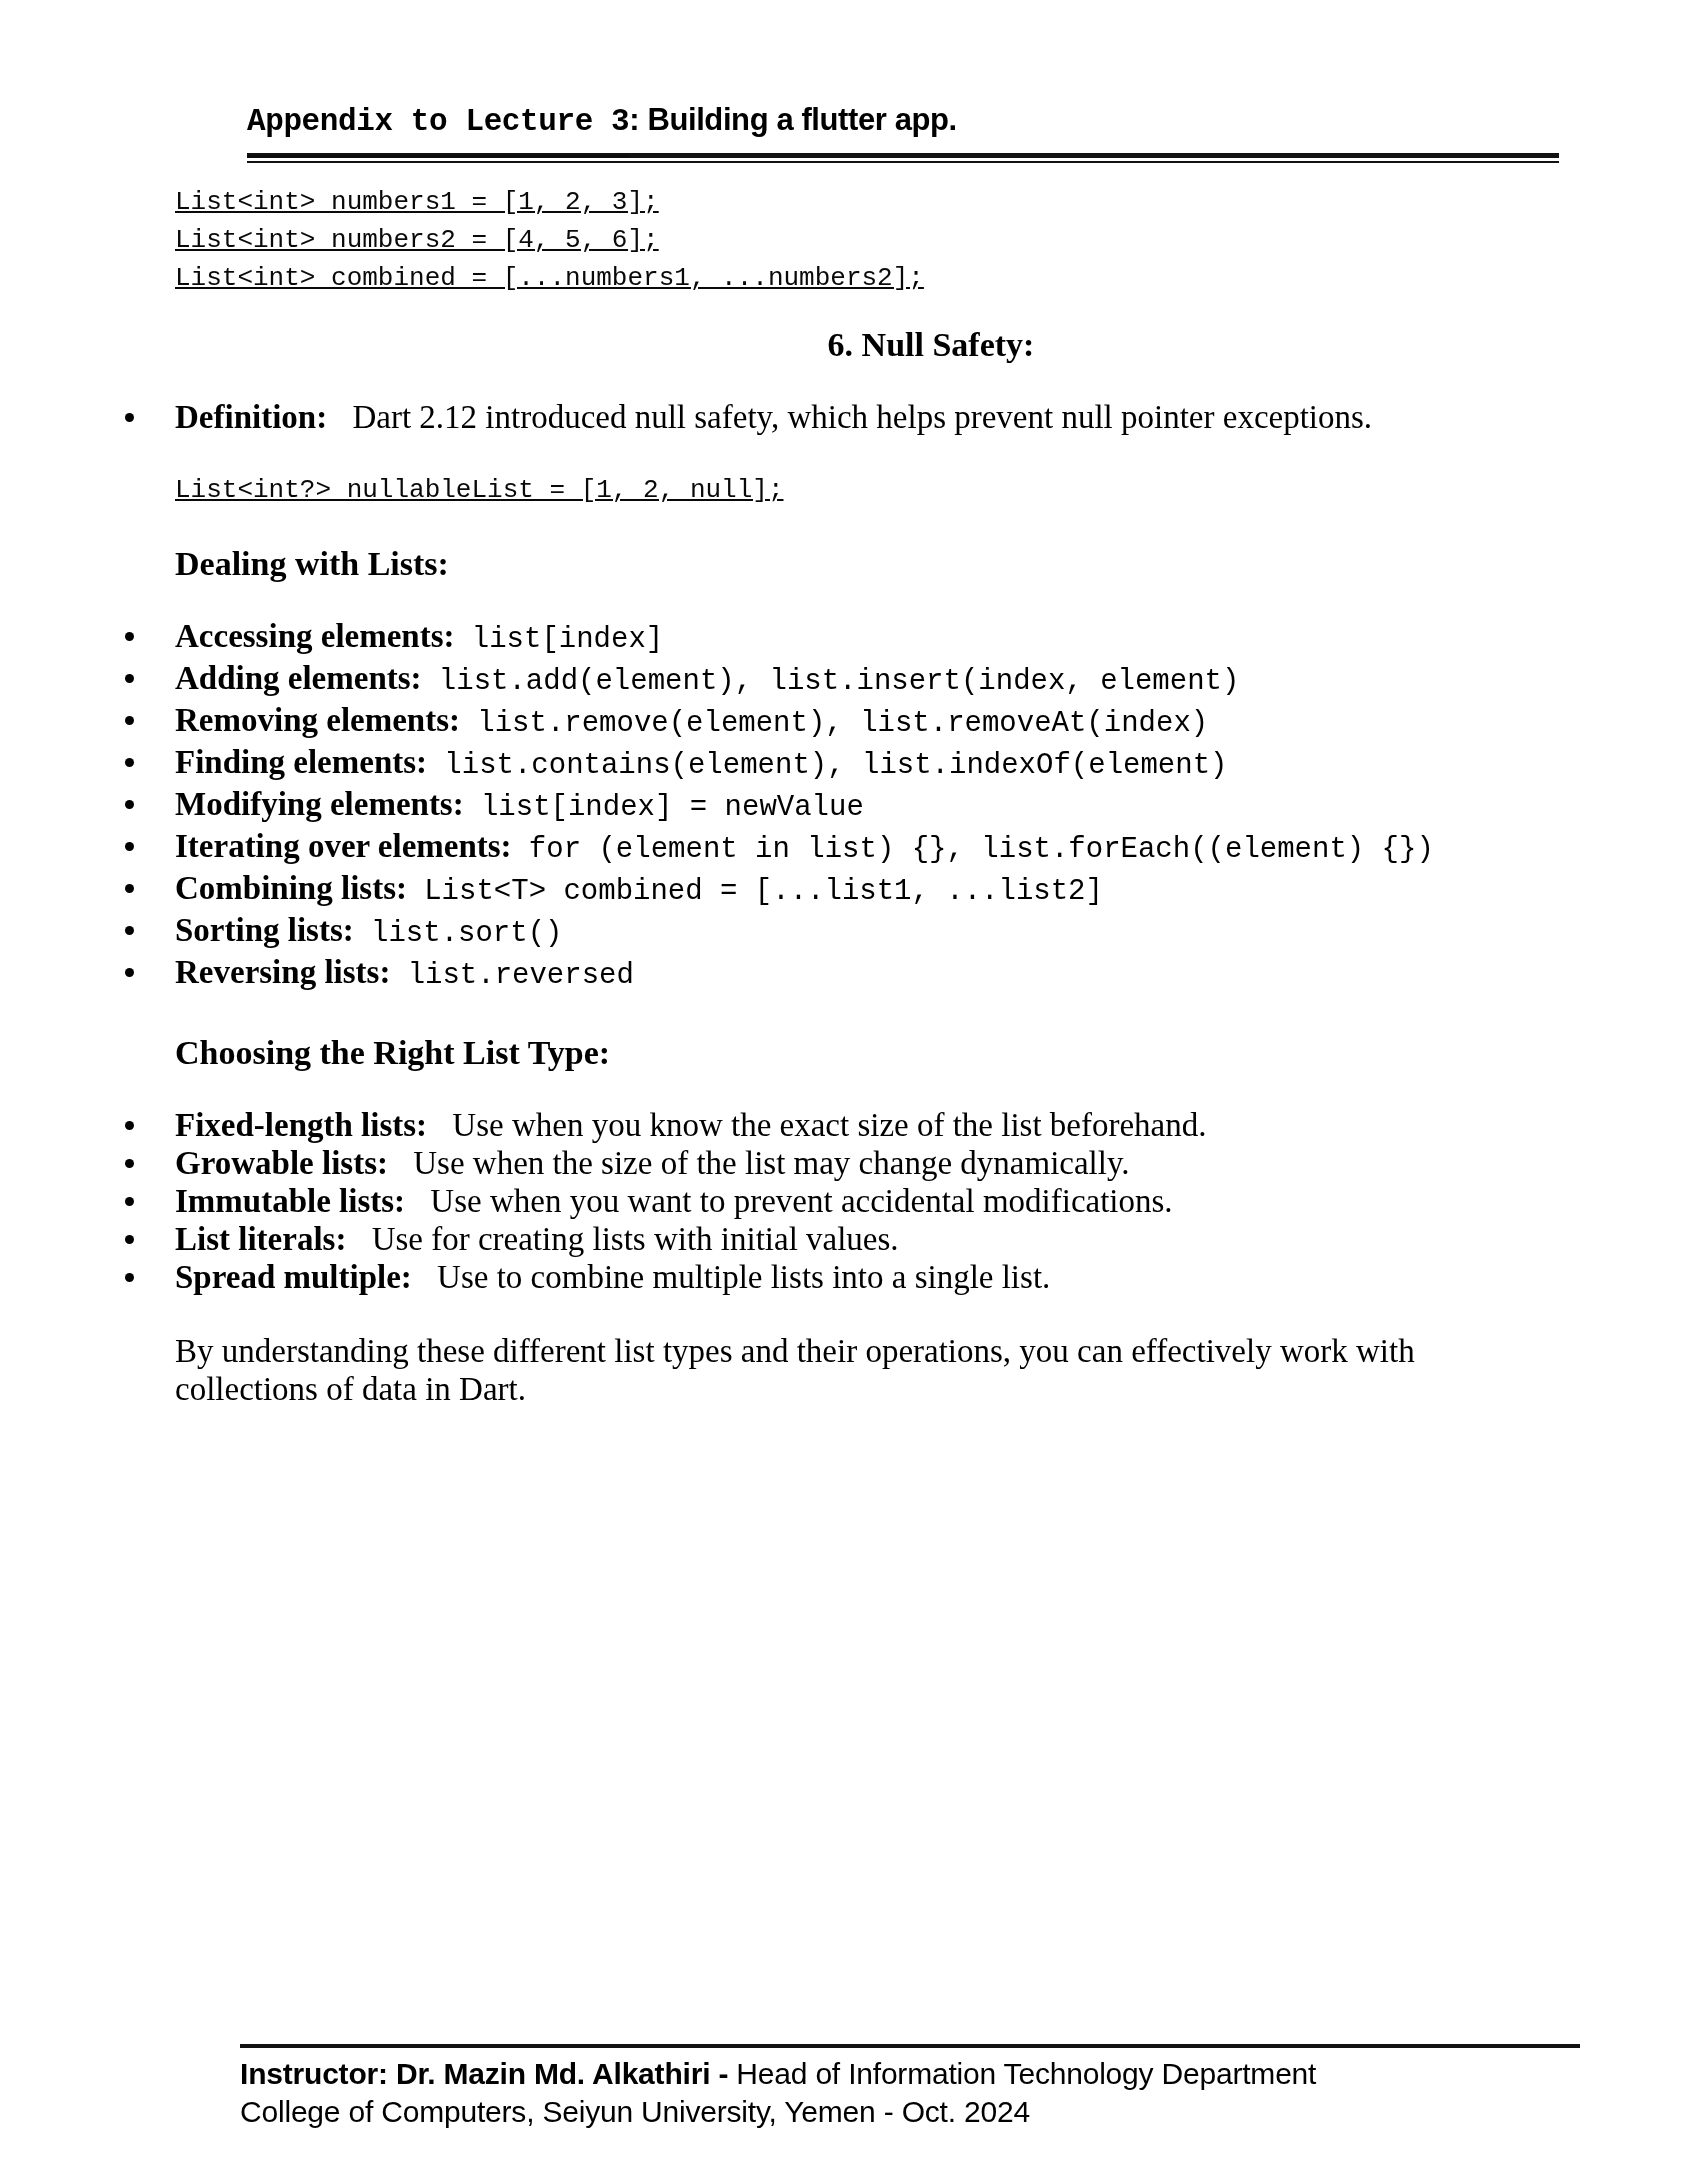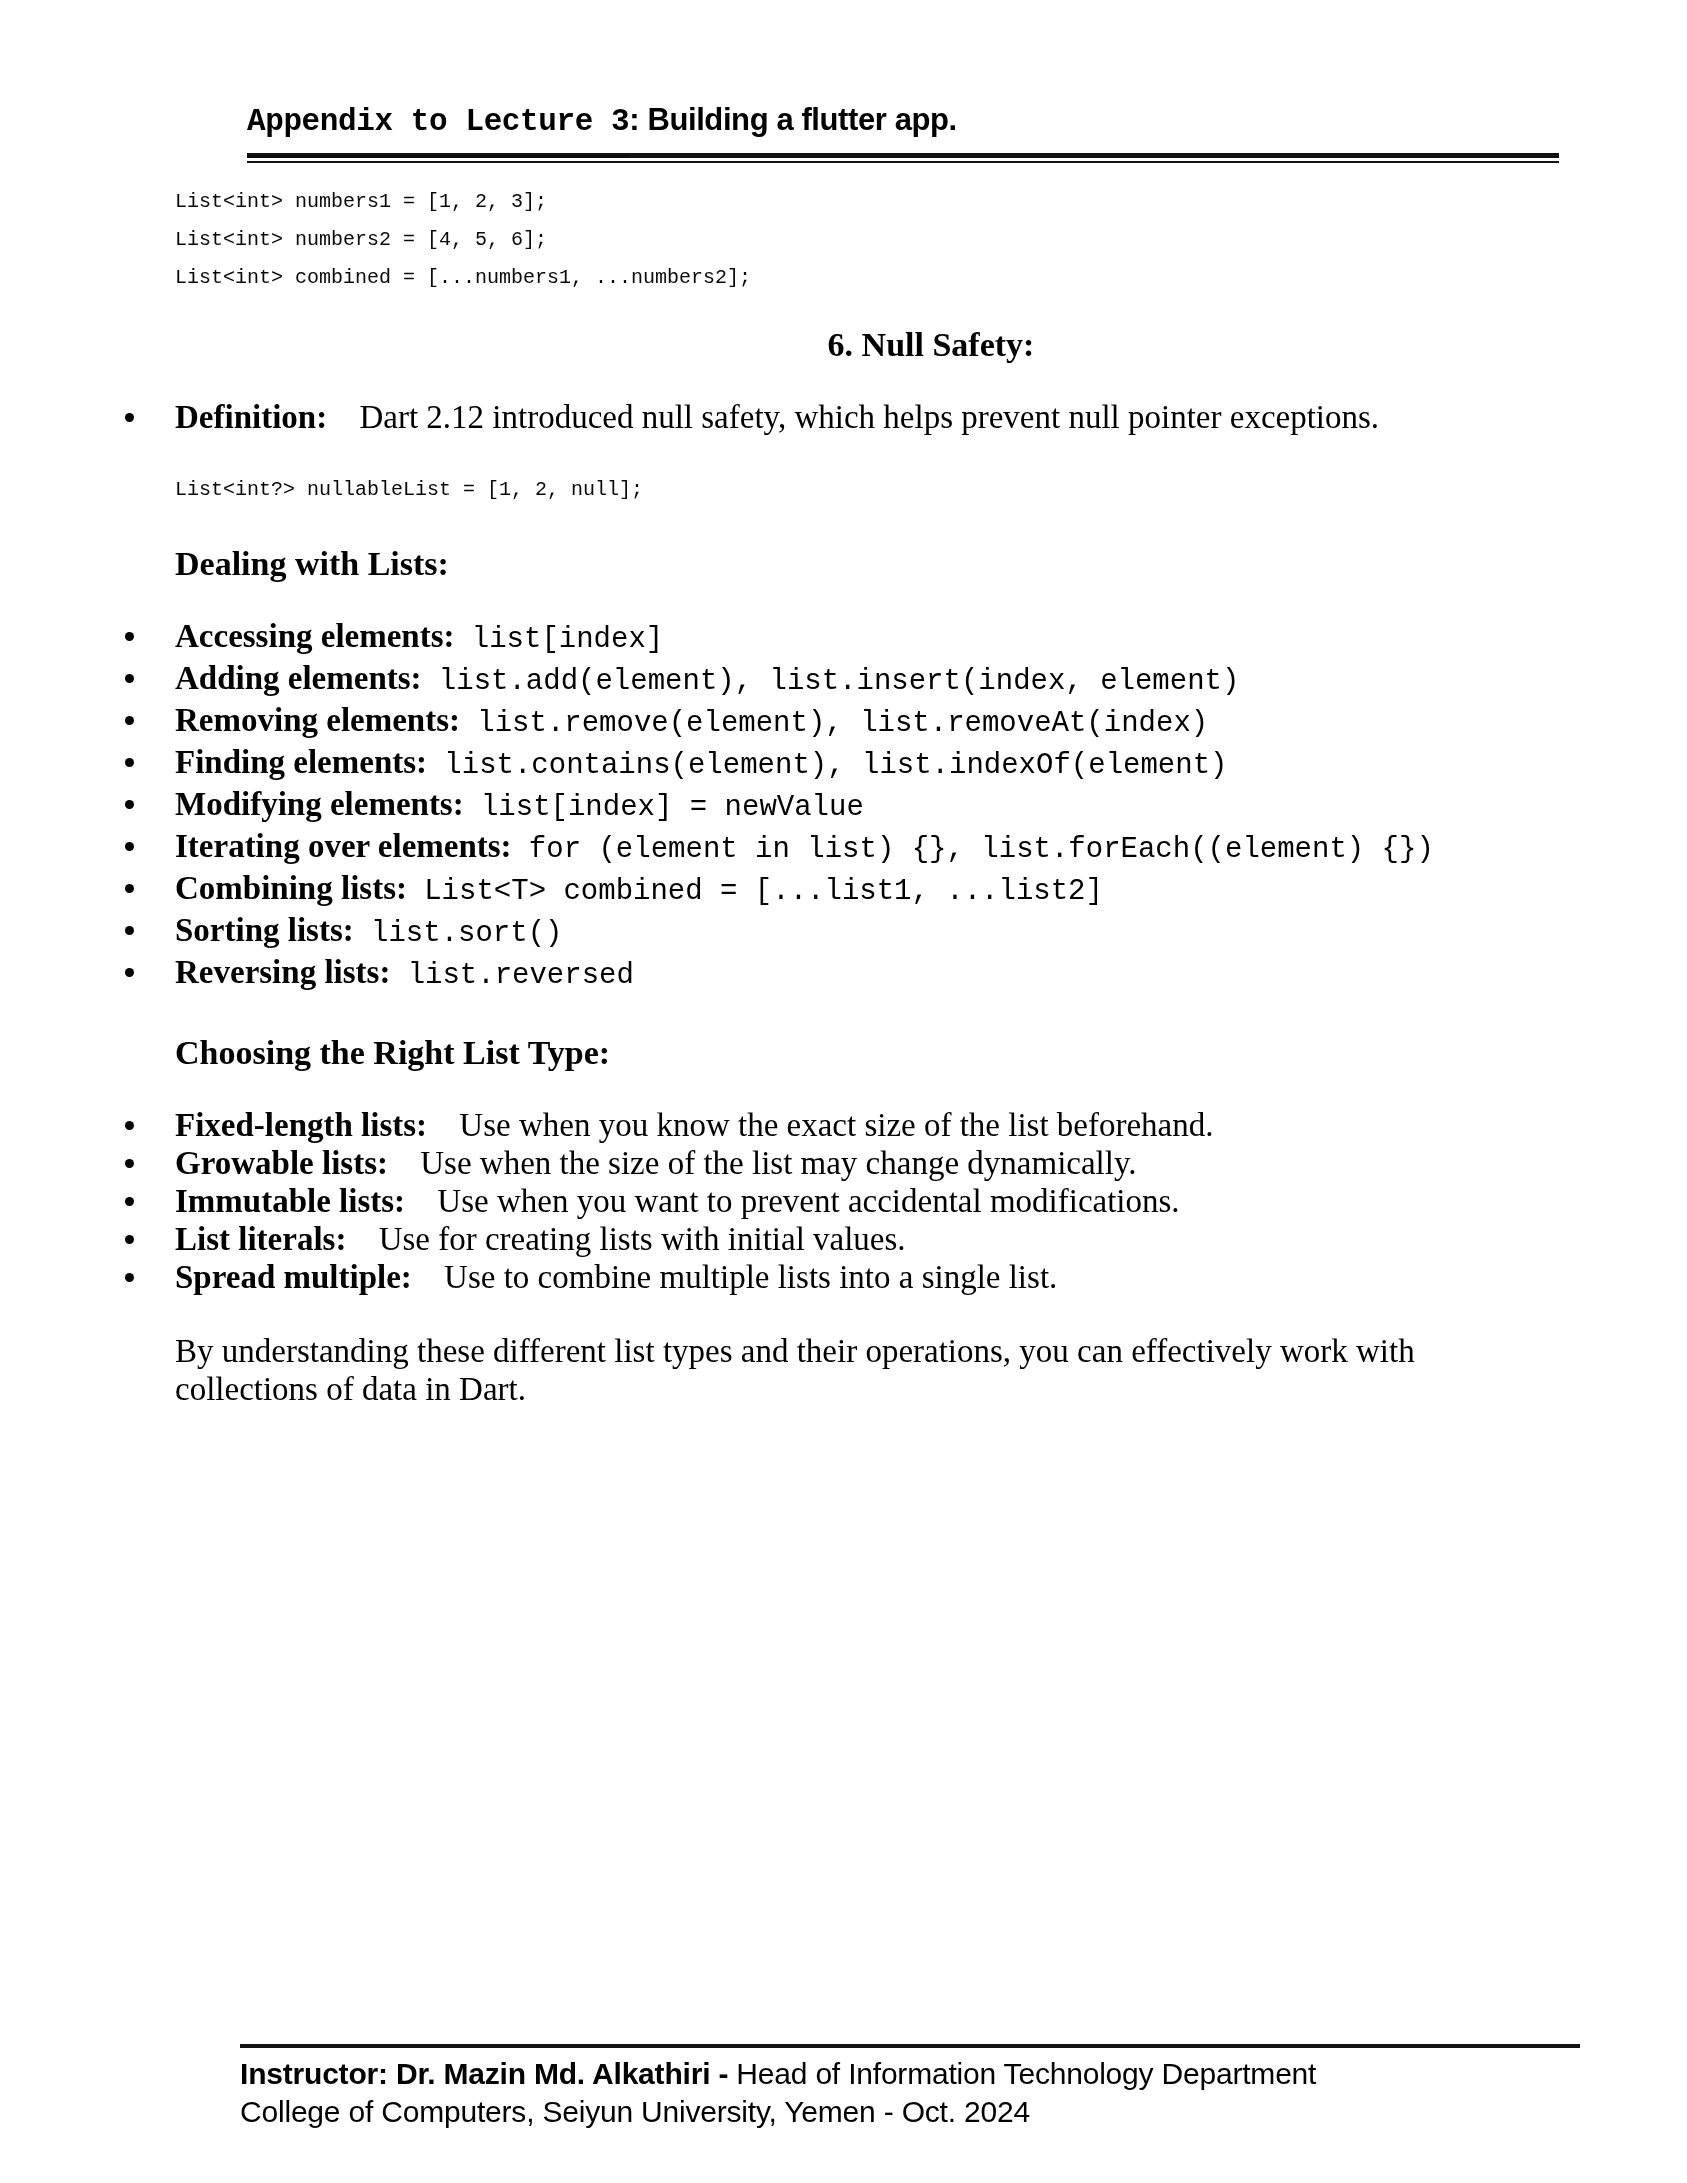--- a/index.html
+++ b/index.html
@@ -29,24 +29,25 @@
     width: 1312px;
     height: 10.7px;
     border-top: 5px solid #121212;
     border-bottom: 2.5px solid #121212;
     box-sizing: border-box;
   }
 
   
   .code, .code-line {
     font-family: "Liberation Mono", "DejaVu Sans Mono", monospace;
-    font-size: 20px;
+    font-size: 26px;
     line-height: 38px;
     color: #090909;
     white-space: pre;
+    text-decoration: underline;
   }
   .code-block-1 { margin: 20px 0 0 175px; }
   .code-single { margin: 35px 0 0 175px; }
 
   
   .section-heading {
     margin-left: 175px;
     font-size: 34px;
     font-weight: bold;
     line-height: 40px;
@@ -73,21 +74,21 @@
     height: 9px;
     border-radius: 50%;
     background: #000;
   }
   .lbl { font-weight: bold; }
   .val-code {
     font-family: "Liberation Mono", "DejaVu Sans Mono", monospace;
     font-size: 29px;
     margin-left: 9px;
   }
-  .val-text { margin-left: 24px; }
+  .val-text { margin-left: 17px; }
 
   
   .closing {
     margin: 36px 0 0 175px;
     width: 1285px;
     font-size: 33px;
     line-height: 38px;
   }
 
   

